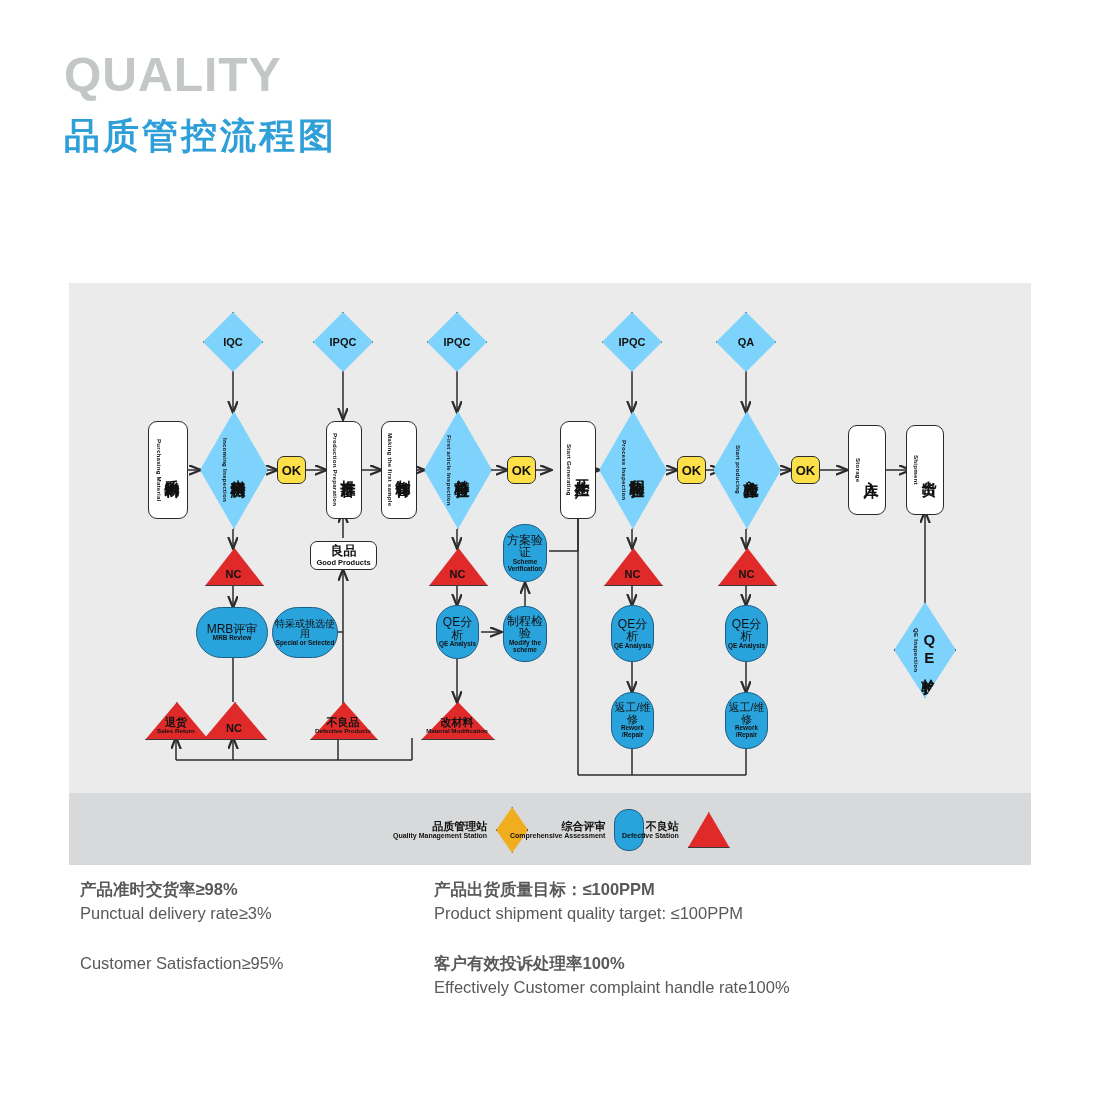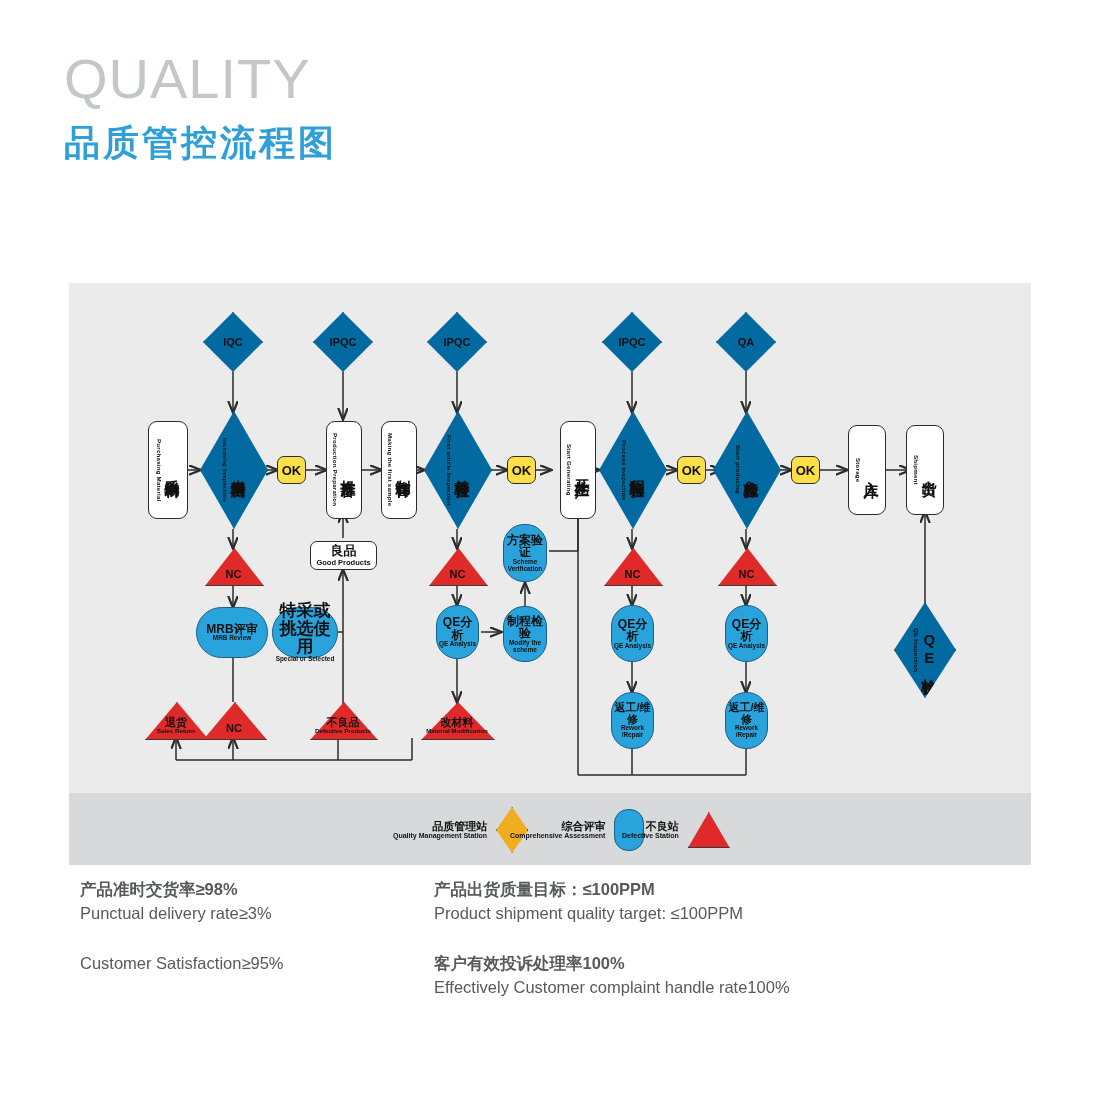--- a/index.html
+++ b/index.html
@@ -5,21 +5,21 @@
   html,body{margin:0;padding:0;}
   body{
     width:1100px;height:1100px;
     background:#ffffff;
     font-family:"Liberation Sans","DejaVu Sans",sans-serif;
     position:relative;overflow:hidden;
   }
   
   #header{position:absolute;left:64px;top:52px;width:900px;}
   .t-quality{
-    font-size:56px;font-weight:normal;color:#c3c7c8;
+    font-size:48px;font-weight:bold;color:#c3c7c8;
     letter-spacing:1px;line-height:0.95;
   }
   .t-control{
     font-size:56px;font-weight:400;color:#c3c7c8;
     letter-spacing:2px;line-height:1.0;margin-top:2px;
   }
   .t-cn{
     font-size:36px;font-weight:bold;color:#2f9fd8;
     letter-spacing:3px;margin-top:14px;
   }
@@ -60,21 +60,21 @@
   .hen{font-size:7.5px;font-weight:bold;color:#111;line-height:1.1;}
 
   
   .okbox{
     border:1.4px solid #2b2b2b;border-radius:7px;background:#fde047;
     display:flex;align-items:center;justify-content:center;
     font-size:13px;font-weight:bold;color:#111;
   }
   
   .diamond{
-    background:#0369a1;border:1.2px solid #3a3a3a;
+    background:#7dd3fc;border:1.2px solid #3a3a3a;
     display:flex;align-items:center;justify-content:center;
     clip-path:polygon(50% 0%,100% 50%,50% 100%,0% 50%);
   }
   .dlabel{font-size:11px;font-weight:bold;color:#111;}
   
   .tri{position:absolute;}
   .tri .shape{
     width:100%;height:100%;background:#e02a2a;border:1px solid #3a3a3a;
     clip-path:polygon(50% 0%,100% 100%,0% 100%);
   }
@@ -82,21 +82,21 @@
     position:absolute;left:0;right:0;bottom:4px;text-align:center;
     font-size:11px;font-weight:bold;color:#111;line-height:1.0;margin-top:40px;
   }
   .tri .lab .s{display:block;font-size:6.2px;font-weight:bold;}
   
   .blue{
     background:#29a3dc;border:1.2px solid #1b5e86;
     display:flex;flex-direction:column;align-items:center;justify-content:center;
     text-align:center;color:#111;
   }
-  .bcn{font-size:12px;font-weight:bold;line-height:1.05;}
+  .bcn{font-size:12px;font-weight:normal;line-height:1.05;}
   .ben{font-size:6.4px;font-weight:bold;line-height:1.05;}
 
   
   .lg{position:absolute;display:flex;align-items:center;gap:9px;}
   .lg .txt{text-align:right;}
   .lg .txt .c{font-size:11px;font-weight:bold;color:#111;line-height:1.1;}
   .lg .txt .e{font-size:7px;font-weight:bold;color:#111;line-height:1.1;}
   .lg-d{width:30px;height:44px;background:#f0ad1e;border:1px solid #3a3a3a;
         clip-path:polygon(50% 0%,100% 50%,50% 100%,0% 50%);}
   .lg-b{width:28px;height:40px;background:#29a3dc;border:1.2px solid #1b5e86;border-radius:14px;}
@@ -323,21 +323,21 @@
   <div class="hcn">良品</div>
   <div class="hen">Good Products</div>
 </div>
 
 <div class="node blue" style="left:196px;top:607px;width:72px;height:51px;border-radius:26px;">
   <div class="bcn">MRB评审</div>
   <div class="ben">MRB Review</div>
 </div>
 
 <div class="node blue" style="left:272px;top:607px;width:66px;height:51px;border-radius:26px;">
-  <div class="bcn" style="font-size:17px;">特采或挑选使用</div>
+  <div class="bcn" style="font-size:10px;">特采或挑选使用</div>
   <div class="ben">Special or Selected</div>
 </div>
 
 <div class="node blue" style="left:436px;top:605px;width:43px;height:54px;border-radius:21px;">
   <div class="bcn">QE分析</div>
   <div class="ben">QE Analysis</div>
 </div>
 
 <div class="node blue" style="left:503px;top:606px;width:44px;height:56px;border-radius:21px;">
   <div class="bcn">制程检验</div>

